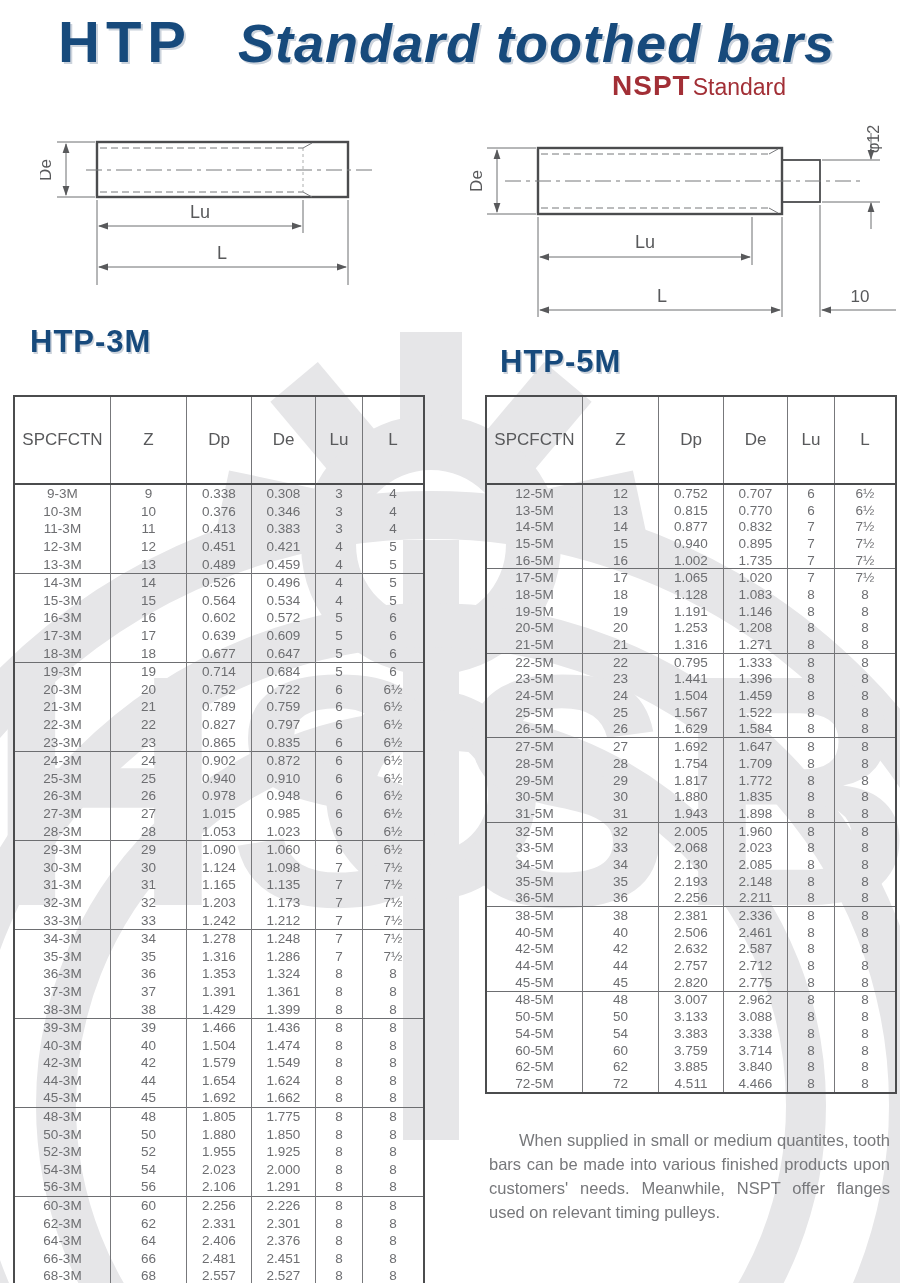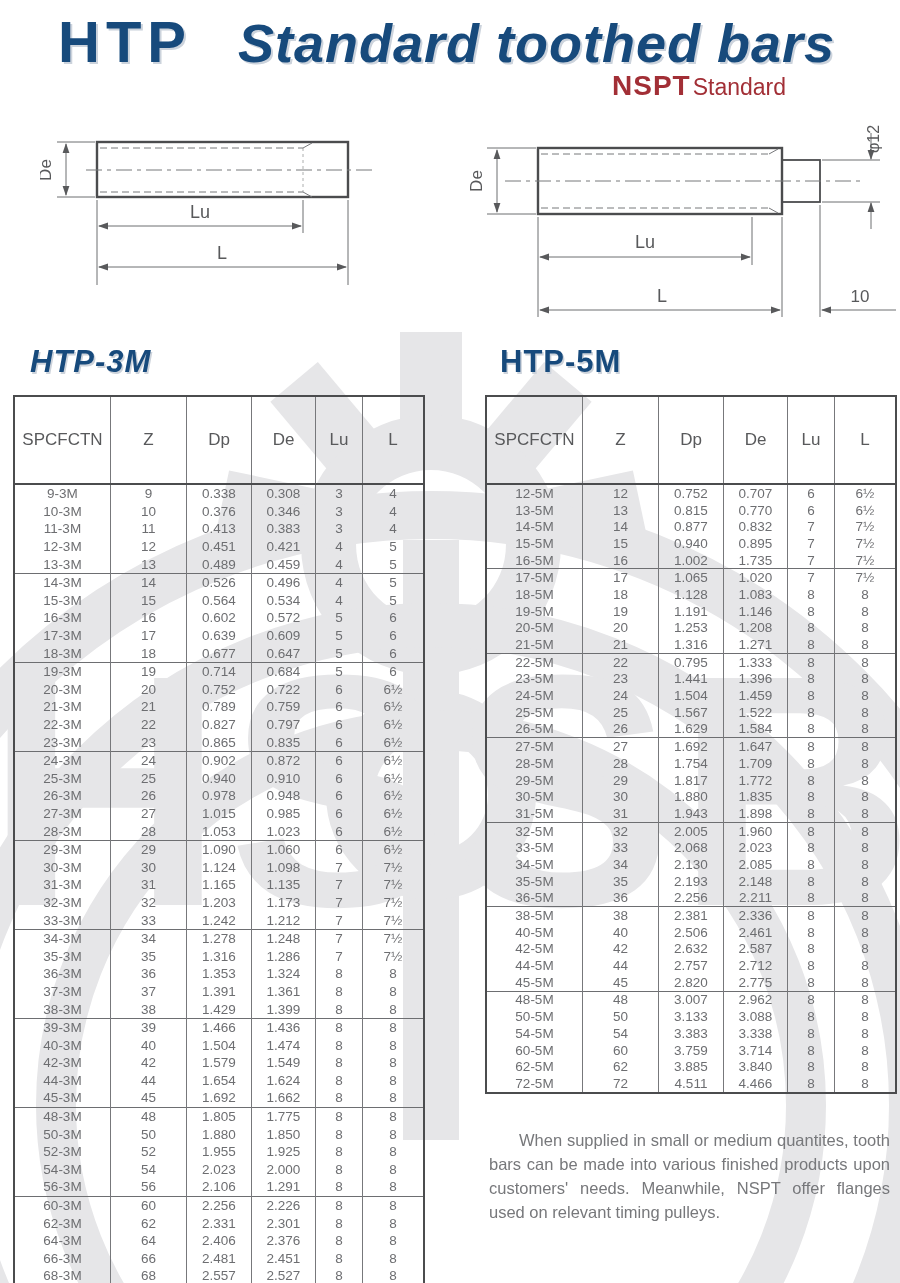--- a/index.html
+++ b/index.html
@@ -30,21 +30,21 @@
   .nspt-std{font-size:23px;font-weight:400;color:#a22f36;margin-left:2px;text-align:right;}
   
   .diagram{position:absolute;z-index:2;}
   .diagram text{font-family:"Liberation Sans","DejaVu Sans",sans-serif;fill:#58595b;}
   
   .section-title{
     position:absolute;z-index:2;margin:0;
     font-size:31px;font-weight:700;color:#174a7c;letter-spacing:1px;
     text-shadow:1.5px 1.5px 0 #cdd3db;
   }
-  #title-3m{left:30px;top:344px;font-style:italic;}
+  #title-3m{left:30px;top:324px;}
   #title-5m{left:500px;top:344px;}
   
   .spec-table{
     position:absolute;z-index:2;
     border-collapse:collapse;table-layout:fixed;
     background:transparent;
     border:2px solid #4b4c4e;
   }
   #table-3m{left:13px;top:395px;width:403px;}
   #table-5m{left:485px;top:395px;width:402px;}

